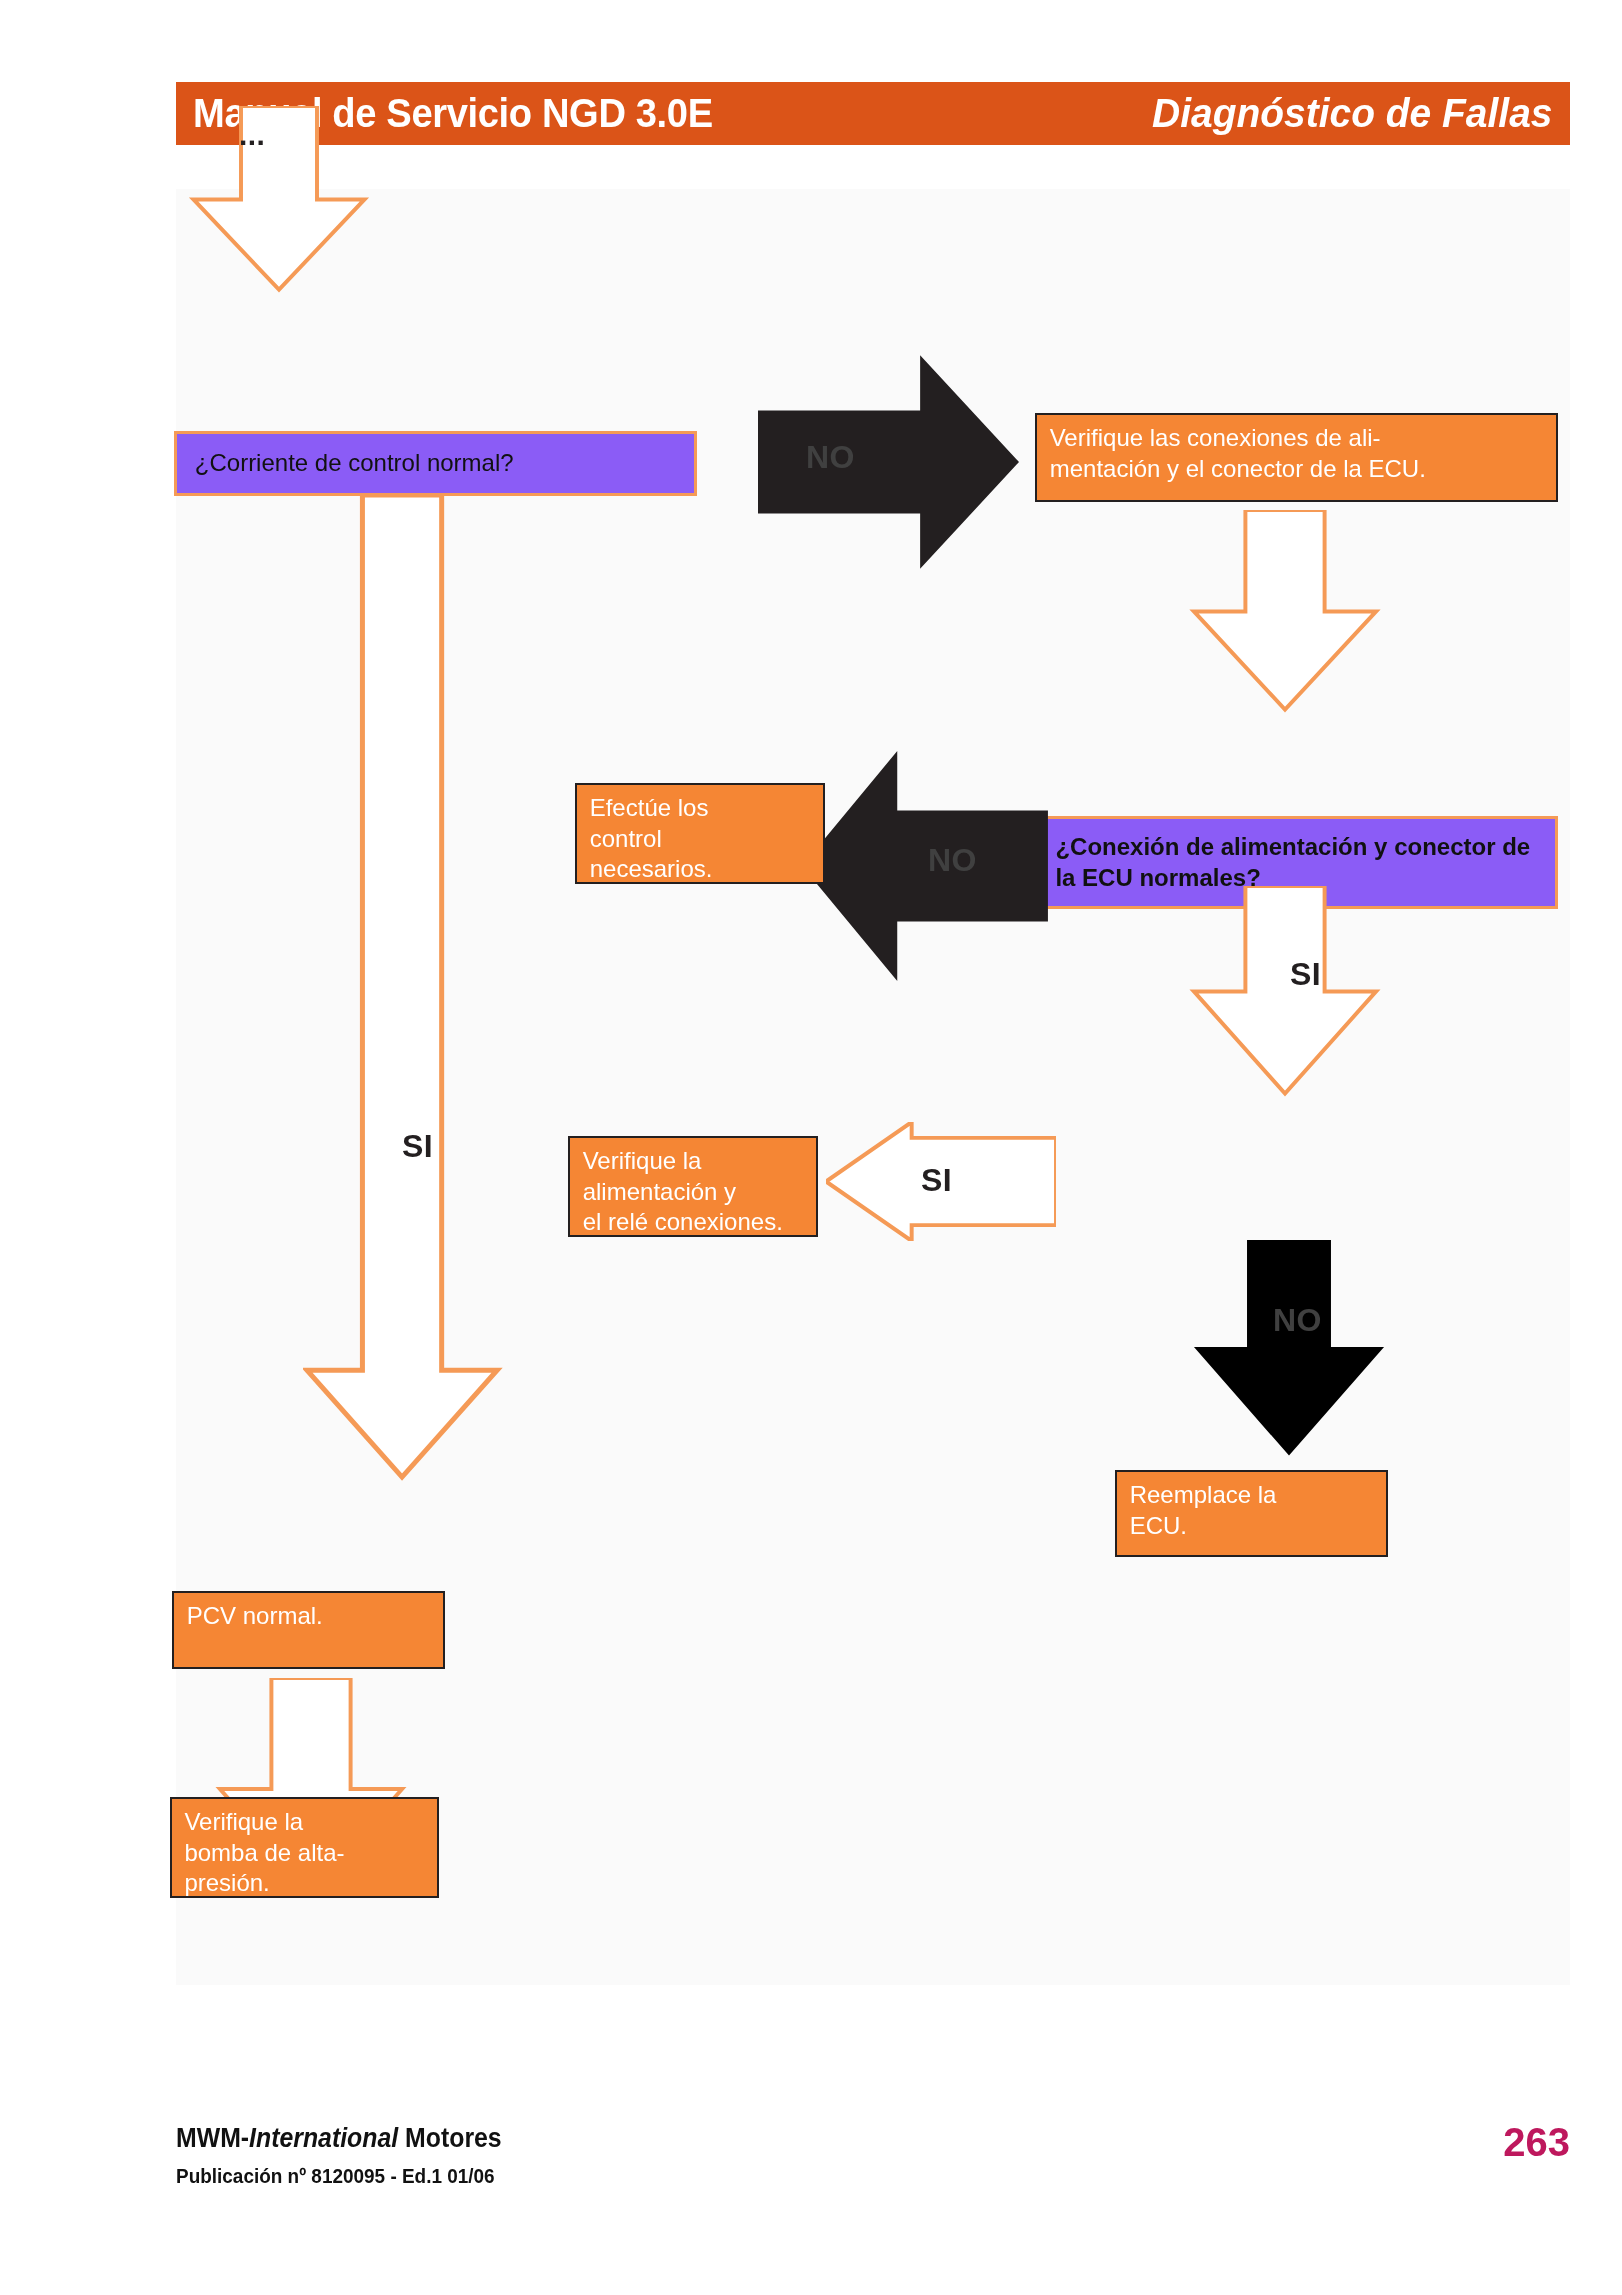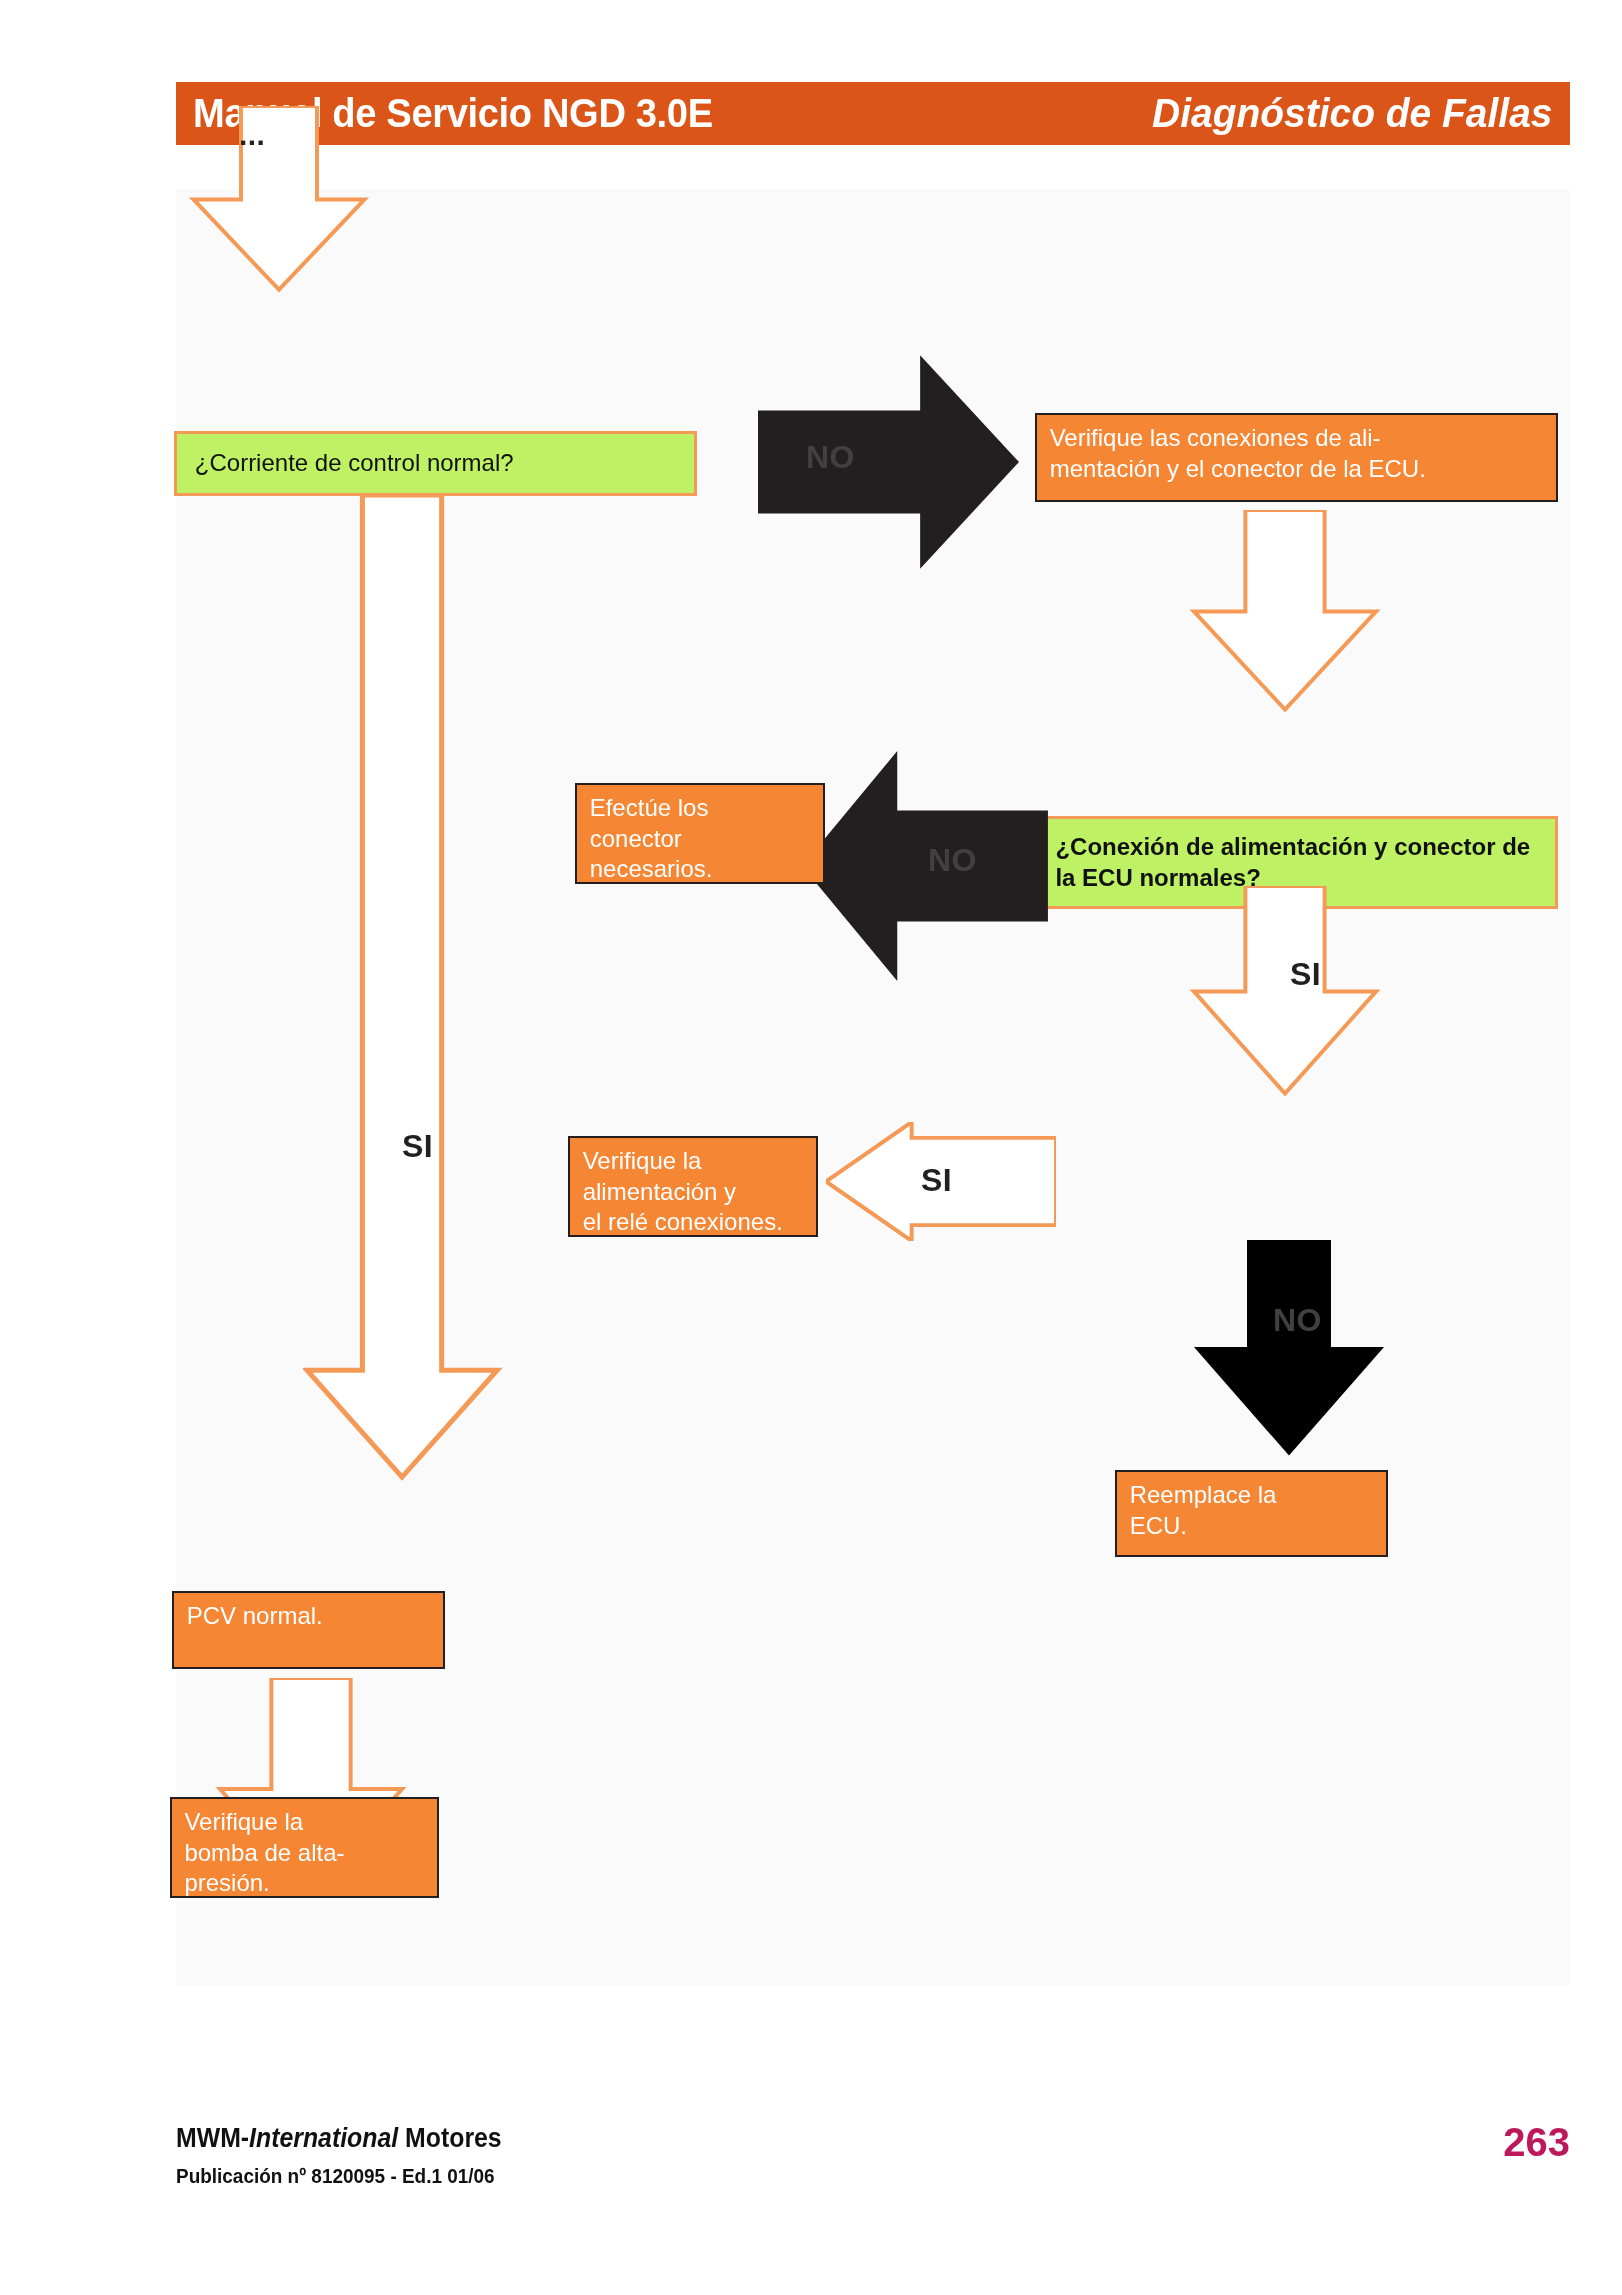--- a/index.html
+++ b/index.html
@@ -73,21 +73,21 @@
     font-size: 24px;
     line-height: 1.28;
     display: flex;
     align-items: flex-start;
     padding: 8px 12.7px;
   }
   .action-box .txt { display: block; }
 
   
   .decision-box {
-    background: #bef264;
+    background: #8b5cf6;
     border: 3.2px solid #F59A56;
     color: #111111;
     font-size: 24px;
     line-height: 1.28;
     display: flex;
     align-items: center;
     padding: 8px 17.4px;
   }
   .decision-box.bold { font-weight: bold; margin-top: 35px; }
 
@@ -185,21 +185,21 @@
   </div>
 
   <svg class="arrow-svg" style="left:626px; top:562px; width:246px; height:230px;" viewBox="0 0 310 290">
     <polygon points="310,75 120,75 120,0 0,145 120,290 120,215 310,215" fill="#231F20"></polygon>
   </svg>
   <div class="arrow-label white" style="left:752px; top:653px;">NO</div>
 
   <div class="node action-box" style="left:392px; top:594px; width:250px; height:101px;margin-left:7px;">
     <div>
       <span class="txt">Efectúe los</span>
-      <span class="txt">conector</span>
+      <span class="txt">control</span>
       <span class="txt">necesarios.</span>
     </div>
   </div>
 
   <svg class="arrow-svg" style="left:1010px; top:697px; width:198px; height:214px;" viewBox="0 0 250 270">
     <polygon points="75,0 175,0 175,133 240,133 125,262 10,133 75,133" fill="#FFFFFF" stroke="#F59A56" stroke-width="5"></polygon>
   </svg>
   <div class="arrow-label" style="left:1114px; top:767px;">SI</div>
 
 

